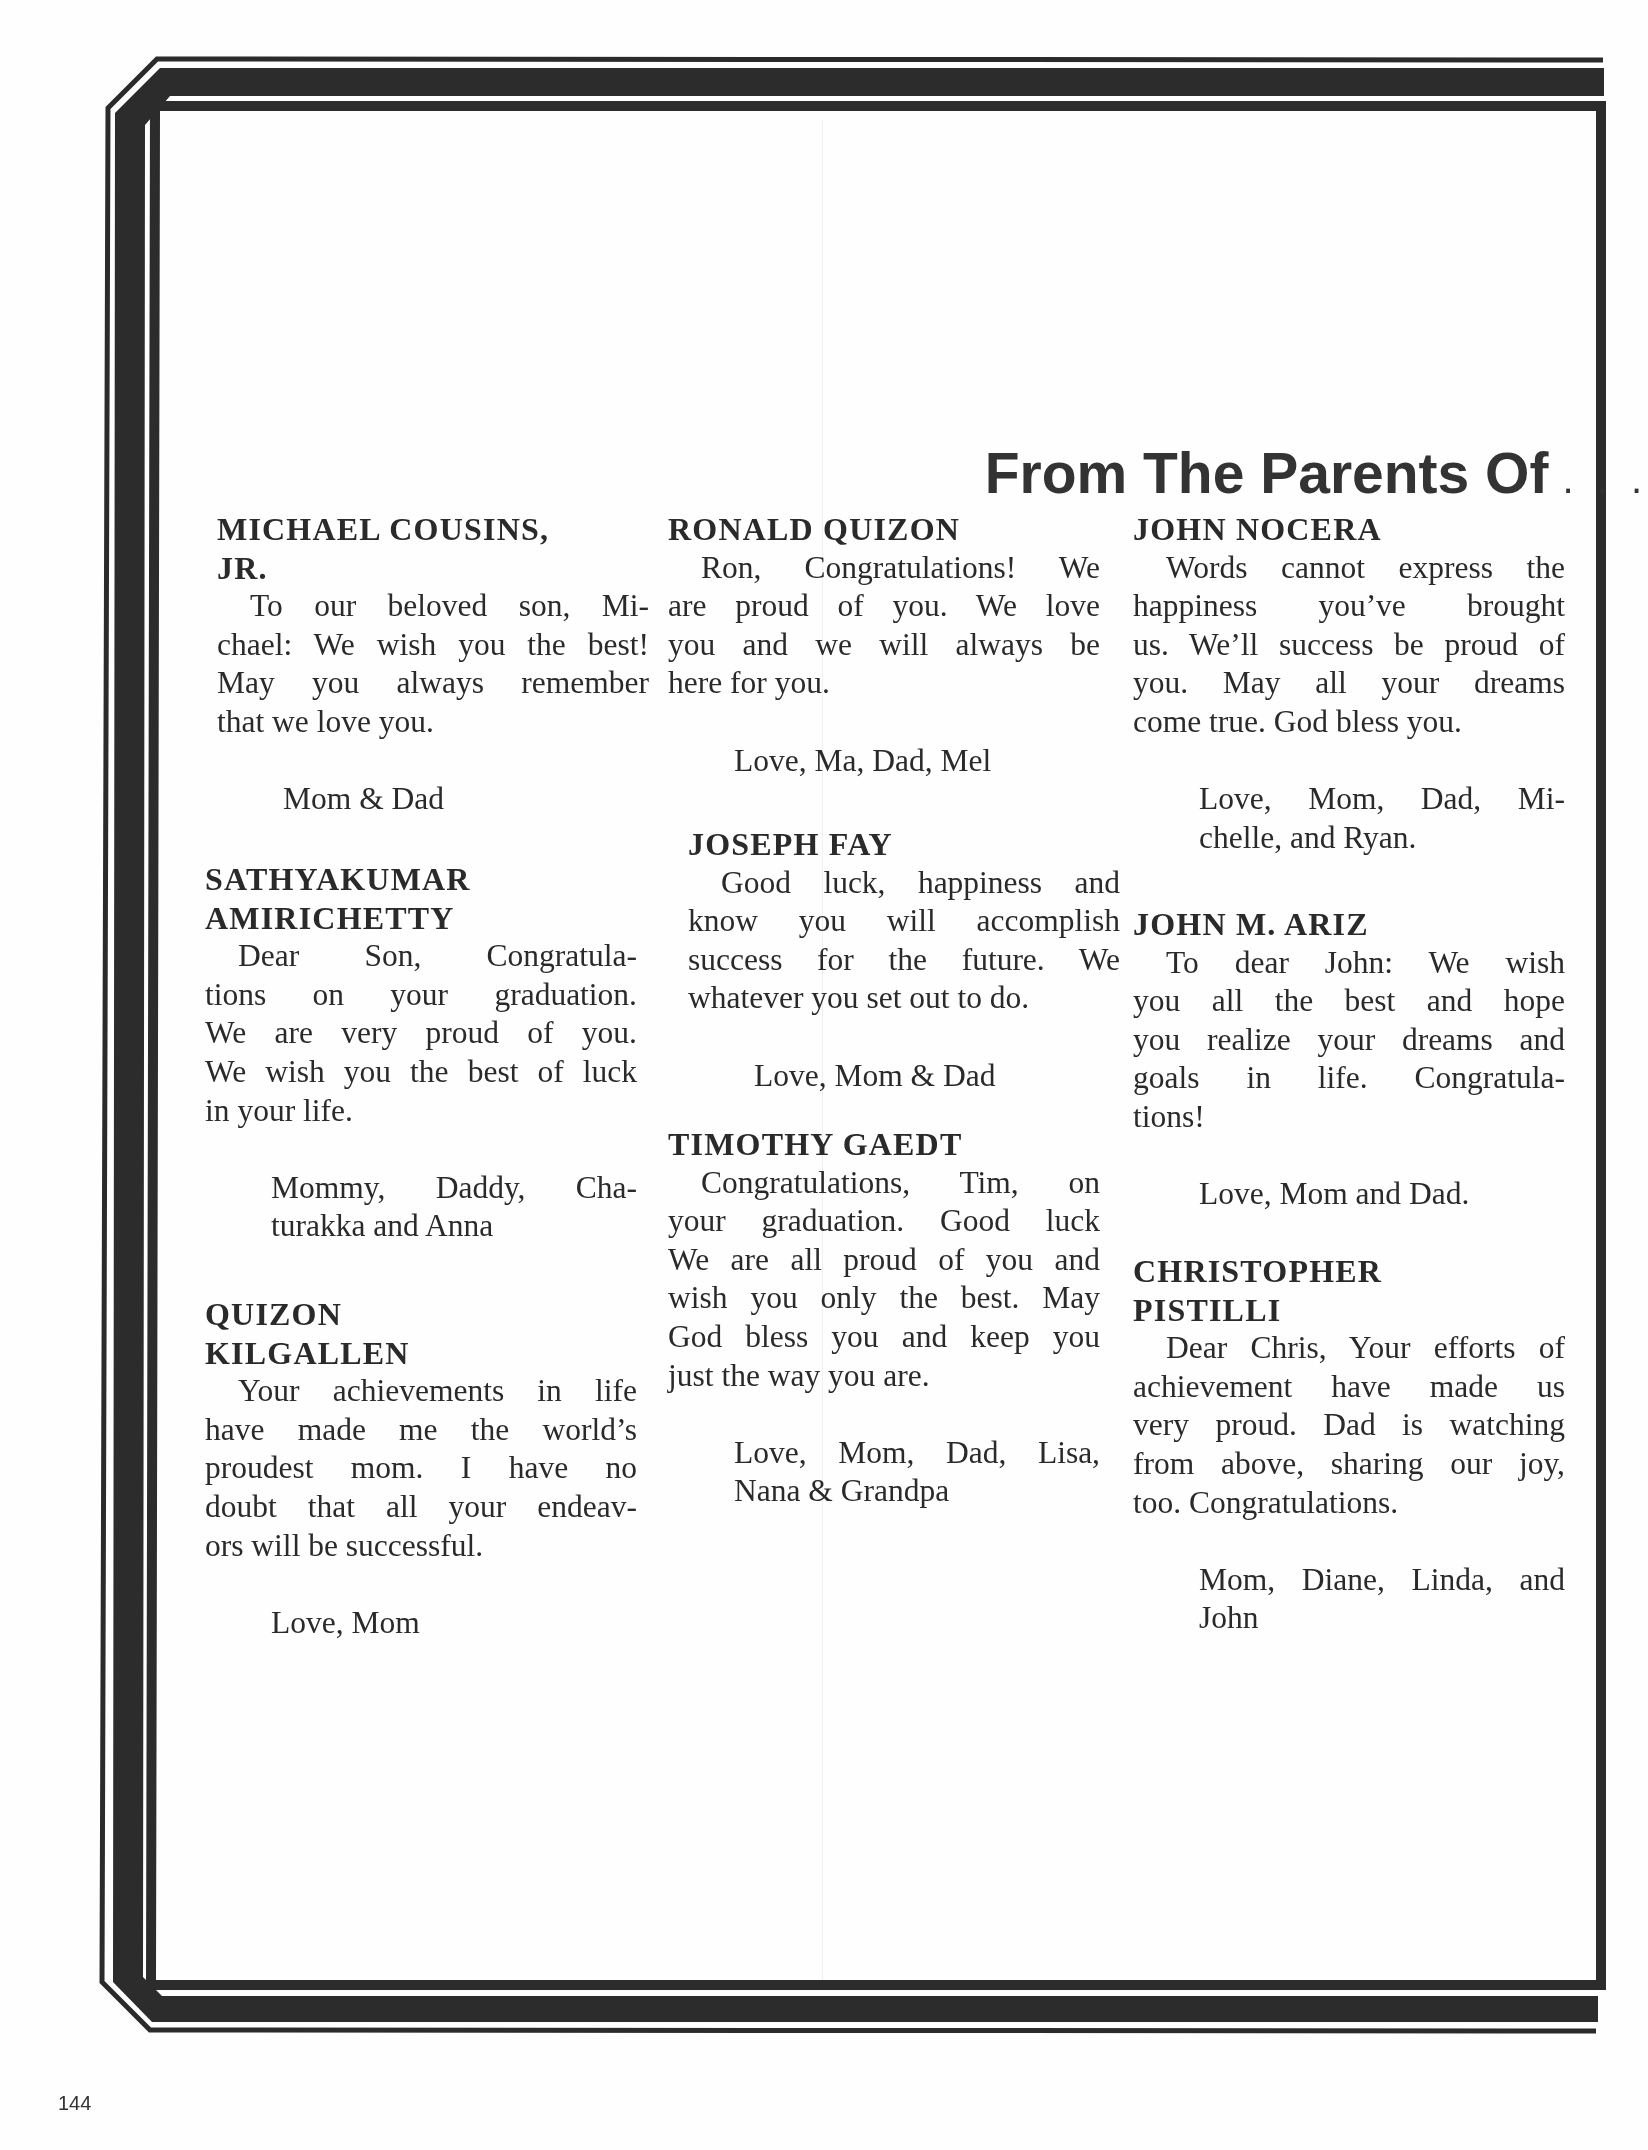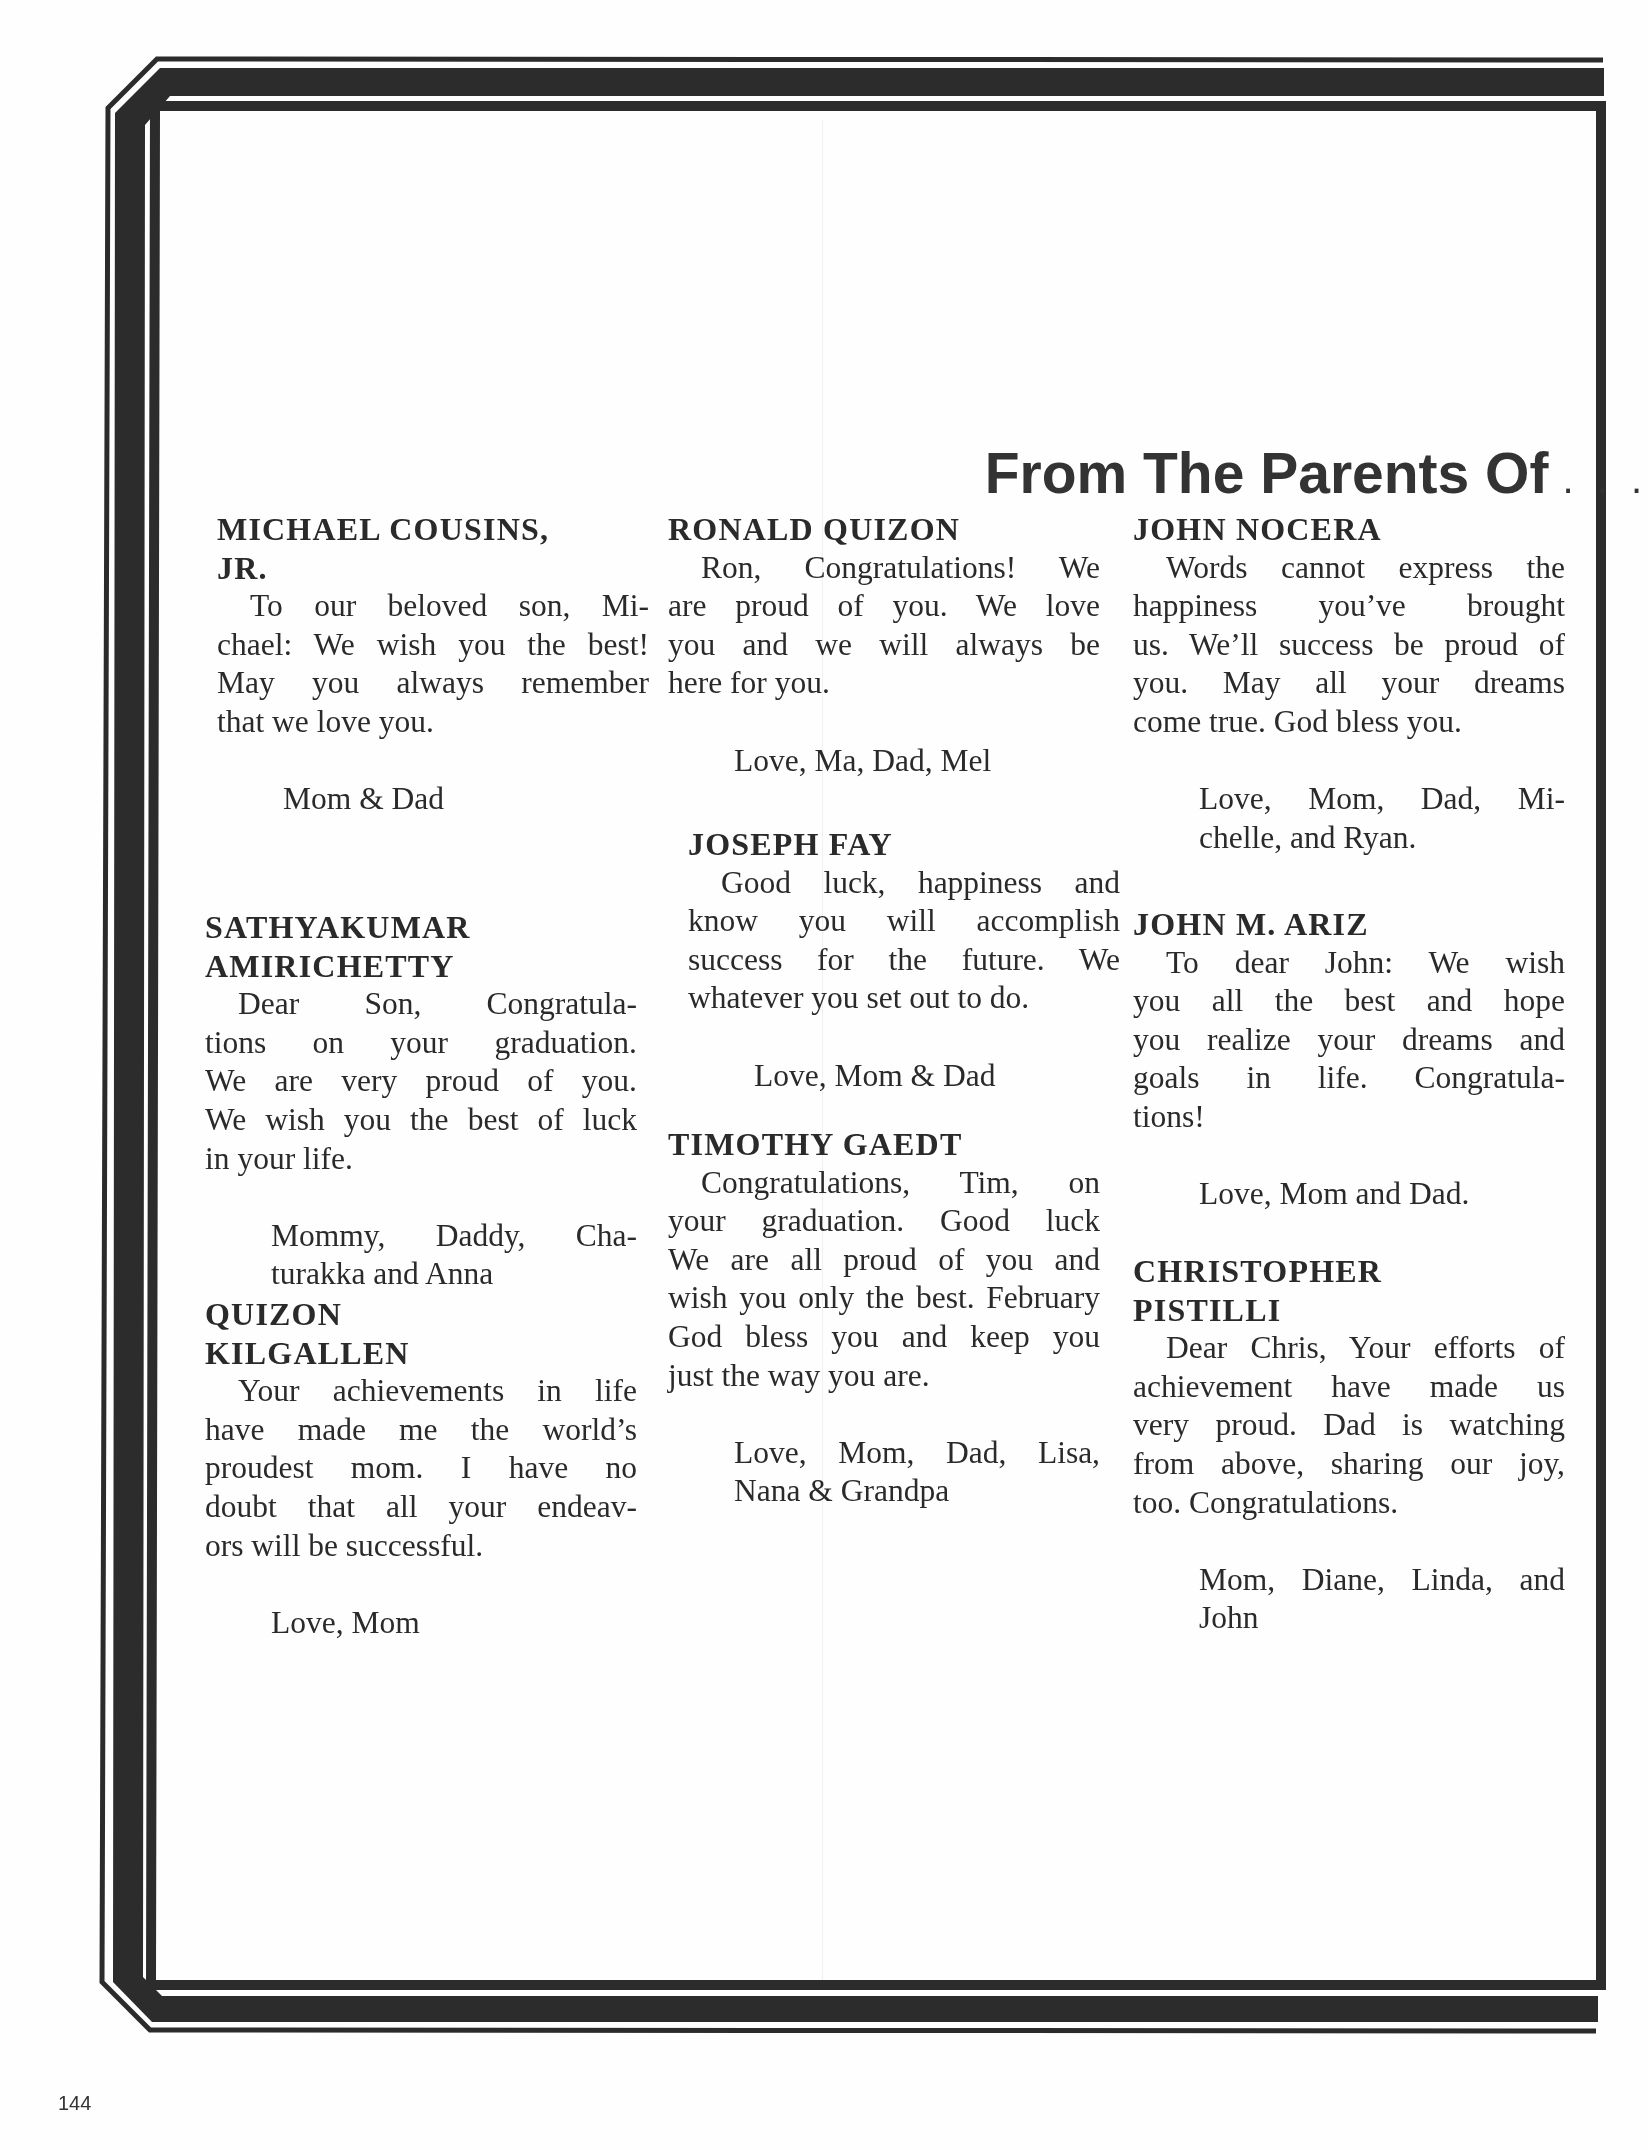--- a/index.html
+++ b/index.html
@@ -51,21 +51,21 @@
         <div class="line first">To our beloved son, Mi-</div>
         <div class="line">chael: We wish you the best!</div>
         <div class="line">May you always remember</div>
         <div class="line last">that we love you.</div>
       </div>
       <div class="spacer"></div>
       <div class="sig">
         <div class="line">Mom &amp; Dad</div>
       </div>
     </div>
-    <div class="entry" style="left: 205px; top: 860px; margin-top: 48px;">
+    <div class="entry" style="left: 205px; top: 860px;">
       <div class="heading">
         <div class="line">SATHYAKUMAR</div>
         <div class="line">AMIRICHETTY</div>
       </div>
       <div class="body">
         <div class="line first">Dear Son, Congratula-</div>
         <div class="line">tions on your graduation.</div>
         <div class="line">We are very proud of you.</div>
         <div class="line">We wish you the best of luck</div>
         <div class="line last">in your life.</div>
@@ -124,21 +124,21 @@
       </div>
     </div>
     <div class="entry" style="left: 668px; top: 1125px;">
       <div class="heading">
         <div class="line">TIMOTHY GAEDT</div>
       </div>
       <div class="body">
         <div class="line first">Congratulations, Tim, on</div>
         <div class="line">your graduation. Good luck</div>
         <div class="line">We are all proud of you and</div>
-        <div class="line">wish you only the best. February</div>
+        <div class="line">wish you only the best. May</div>
         <div class="line">God bless you and keep you</div>
         <div class="line last">just the way you are.</div>
       </div>
       <div class="spacer"></div>
       <div class="sig">
         <div class="line just">Love, Mom, Dad, Lisa,</div>
         <div class="line">Nana &amp; Grandpa</div>
       </div>
     </div>
     <div class="entry" style="left: 1133px; top: 510px;">

